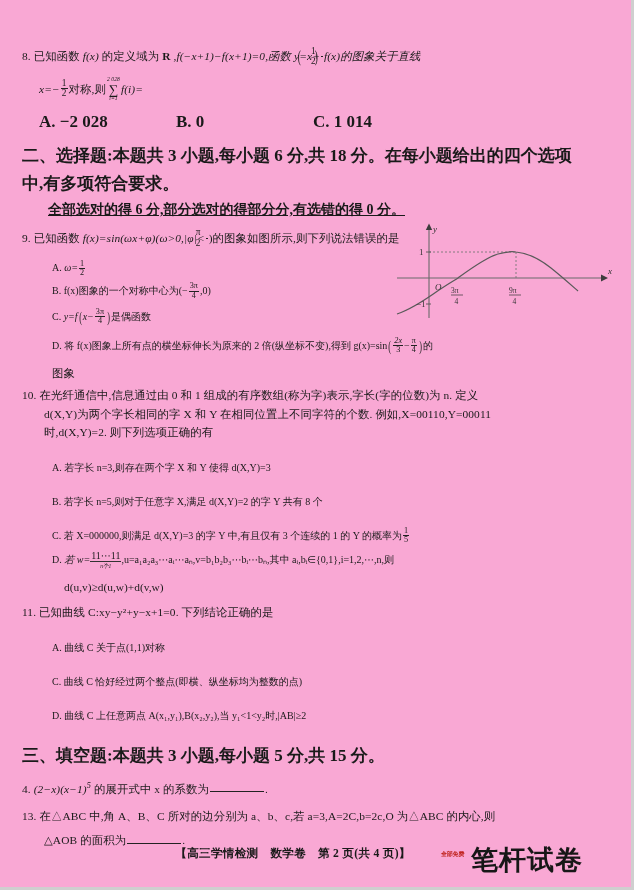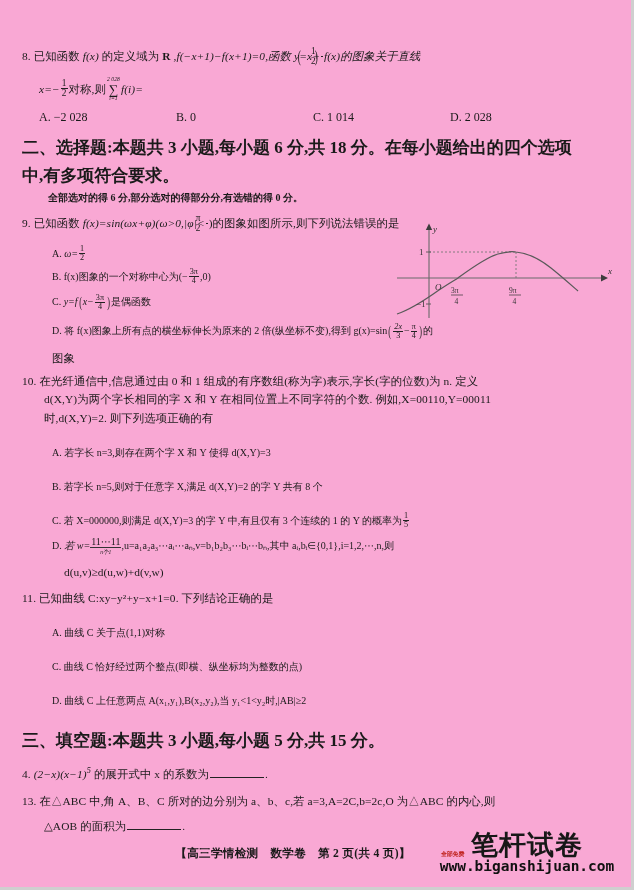--- a/index.html
+++ b/index.html
@@ -35,45 +35,47 @@
     line-height: 1.62;
     margin: 0;
     letter-spacing: .1px;
   }
   .q {
     margin-bottom: 2px;
   }
   .q-body { padding-left: 17px; text-indent: -17px; }
   .opt-row {
     display: flex;
-    font-size: 12px;
+    font-size: 17px;
     line-height: 1.6;
     padding-left: 17px;
+    font-weight: bold;
   }
   .opt-row > span { flex: 0 0 auto; }
   .opt-col { width: 137px; }
   .opt {
     font-size: 10px;
     line-height: 1.6;
     padding-left: 30px;
     margin: 5px 0;
   }
   .opt.tight { margin: 18px 0; }
   .sec-head {
     font-size: 17px;
     font-weight: bold;
     line-height: 1.65;
     margin: 7px 0 0 0;
   }
   .sec-head .normal { font-weight: bold; }
   .sec-sub {
-    font-size: 10px;
+    font-size: 14px;
     font-weight: bold;
     line-height: 1.65;
     padding-left: 26px;
+    text-decoration: underline;
   }
   .cont { padding-left: 30px; font-size: 11.4px; line-height: 1.6; }
 
   
   .mi { font-family: "Liberation Serif", serif; font-style: italic; }
   .mr { font-family: "Liberation Serif", serif; font-style: normal; }
   .mb { font-weight: bold; font-style: normal; }
   .frac {
     display: inline-flex;
     flex-direction: column;
@@ -217,21 +219,20 @@
             <span class="lim">2 028</span>
             <span class="big">∑</span>
             <span class="lim">i=1</span>
           </span><span class="mi">f(i)=</span>
       </div>
       <div class="spacer-sm"></div>
       <div class="opt-row">
         <span class="opt-col"><span class="mr">A.</span> <span class="mr">−2 028</span></span>
         <span class="opt-col"><span class="mr">B.</span> <span class="mr">0</span></span>
         <span class="opt-col"><span class="mr">C.</span> <span class="mr">1 014</span></span>
-        <span class="opt-col"><span class="mr">D.</span> <span class="mr">2 028</span></span>
       </div>
     </div>
 
     <div class="sec-head">
       <span>二、选择题:</span><span class="normal">本题共 3 小题,每小题 6 分,共 18 分。在每小题给出的四个选项中,有多项符合要求。</span>
     </div>
     <div class="sec-sub">全部选对的得 6 分,部分选对的得部分分,有选错的得 0 分。</div>
 
     <div class="q" style="margin-top:8px">
       <div class="qline q-body">
@@ -382,16 +383,15 @@
         <text x="117.5" y="82" font-family="Liberation Serif, serif" font-size="7.5" fill="#333">4</text>
       </g>
     </svg>
   </div>
 
   <div class="footer">
     <span class="footer-text">【高三学情检测　数学卷　第 2 页(共 4 页)】</span>
   </div>
   <div class="watermark">
     <span class="wm-cn">笔杆试卷</span>
-    <span class="wm-url">www.biganshijuan.com</span>
     <span class="wm-free">全部免费</span>
   </div>
 </div>
 
 </body></html>

